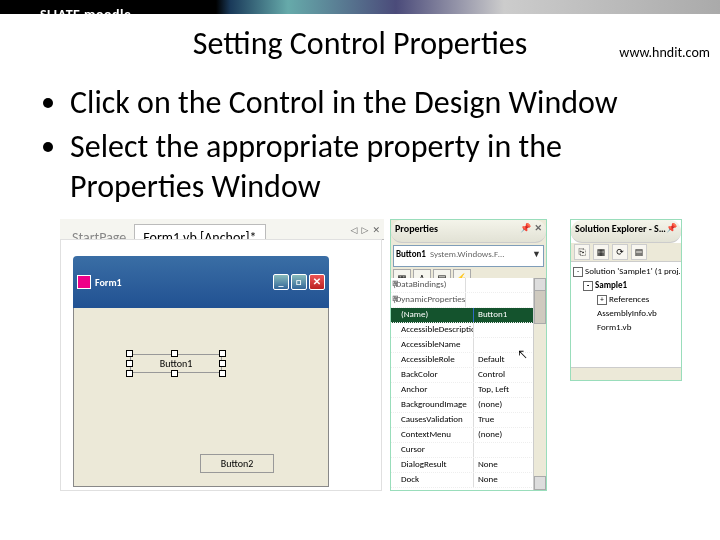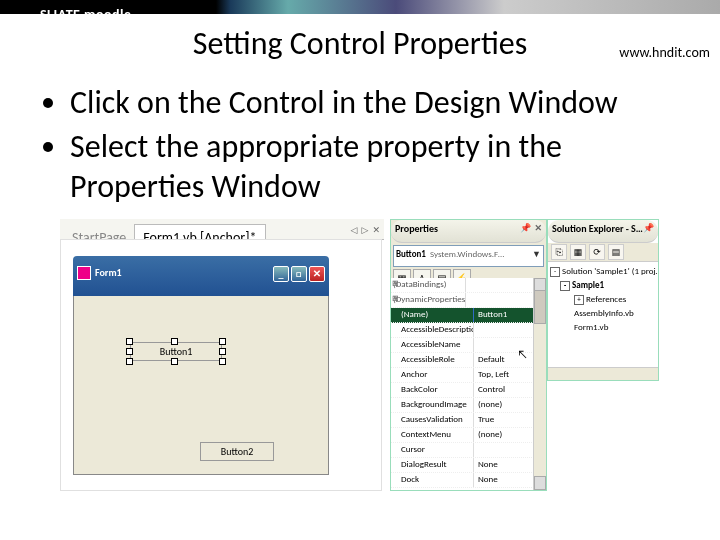--- a/index.html
+++ b/index.html
@@ -12,21 +12,21 @@
   
   .ss { margin: 0 60px; height: 280px; position: relative; font-size: 10px; }
   
   .tabbar { position: absolute; left: 0; top: 0; width: 320px; height: 20px; background: #f5f5f0; border-bottom: 1px solid #bbb; display: flex; align-items: center; padding-left: 4px; }
   .tabbar .tab { padding: 4px 8px 3px 8px; background: #fff; border: 1px solid #bbb; border-bottom: 1px solid #fff; font-size: 14px; margin-top: 15px; }
   .tabbar .tab.st { background: transparent; border: none; color: #888; }
   .tabbar .win-icons { margin-left: auto; display: flex; gap: 4px; padding-right: 4px; font-size: 9px; color: #666; }
   
   .design-surface { position: absolute; left: 0; top: 20px; width: 320px; height: 250px; background: #fff; border: 1px solid #e0e0e0; }
   .form-window { position: absolute; left: 12px; top: 16px; width: 256px; height: 200px; }
-  .form-titlebar { height: 20px; background: linear-gradient(#3a6ea5,#215192); border-radius: 4px 4px 0 0; display: flex; color: #fff; font-size: 10px; font-weight: bold; padding: 10px 4px; }
+  .form-titlebar { height: 20px; background: linear-gradient(#3a6ea5,#215192); border-radius: 4px 4px 0 0; display: flex; align-items: center; color: #fff; font-size: 10px; font-weight: bold; padding: 16px 4px; }
   .form-titlebar .ticon { display:inline-block; width:12px; height:12px; background:#e08; margin-right:4px; border:1px solid #fff; }
   .form-titlebar .wbtns { margin-left: auto; display: flex; gap: 2px; }
   .form-titlebar .wbtns span { width: 14px; height: 14px; background: linear-gradient(#8bb,#369); border: 1px solid #fff; border-radius: 2px; font-size:10px; text-align:center; line-height:14px; color:#fff; }
   .form-titlebar .wbtns span.close { background: linear-gradient(#e55,#b22); }
   .form-body { border: 1px solid #888; border-top: none; height: 178px; background: #ece9d8; position: relative; }
   
   .form-body::before { content: ""; position: absolute; inset: 0; background-image: radial-gradient(#999 0.6px, transparent 0.6px); background-size: 8px 8px; }
   .vb-button { position: absolute; background: #ece9d8; border: 1px solid #999; font-size: 10px; padding: 2px 0; text-align: center; z-index: 2; }
   .vb-button.sel::after { content: ""; position: absolute; inset: -4px; border: 1px dashed transparent; background: none; pointer-events: none; }
   .handle { position: absolute; width: 5px; height: 5px; background: #fff; border: 1px solid #000; z-index: 3; }
@@ -46,21 +46,21 @@
   .props .row .v { flex: 1; padding-left: 4px; white-space: nowrap; overflow: hidden; }
   .props .row.cat .k { padding-left: 2px; color: #555; font-weight: normal; }
   .props .row.cat::before { content: "⊞"; position:absolute; left:1px; font-size:8px; color:#666; }
   .props .row.sel { background: #14532d; color: #fff; }
   .props .row.sel .k { border-right: 1px solid #316ac5; }
   .props .scroll { position:absolute; right:0; top:0; bottom:0; width:12px; background:#ece9d8; border-left:1px solid #ccc; }
   .props .scroll::before { content:""; position:absolute; top:0; left:0; right:0; height:12px; background:#ddd; border:1px solid #aaa; }
   .props .scroll::after { content:""; position:absolute; bottom:0; left:0; right:0; height:12px; background:#ddd; border:1px solid #aaa; }
   .props .thumb { position:absolute; top:12px; left:0; right:0; height:32px; background:#cfcabf; border:1px solid #aaa; }
   
-  .solex { position: absolute; left: 487px; top: 0; width: 110px; height: 160px; border: 1px solid #9db; background: #fff; font-size: 9px; overflow:hidden; }
+  .solex { position: absolute; left: 510px; top: 0; width: 110px; height: 160px; border: 1px solid #9db; background: #fff; font-size: 9px; overflow:hidden; }
   .solex .panel-title { white-space:nowrap; }
   .solex .toolbar2 { height: 18px; background: #ece9d8; border-bottom: 1px solid #ccc; display:flex; align-items:center; gap:3px; padding:0 3px; }
   .solex .toolbar2 span { width:14px; height:14px; border:1px solid #ccc; background:#f8f6f0; font-size:9px; line-height:14px; text-align:center; }
   .solex .tree { padding: 2px 2px; font-size: 9px; line-height: 14px; }
   .solex .tree .node { white-space: nowrap; }
   .solex .tree .i1 { padding-left: 10px; }
   .solex .tree .i2 { padding-left: 24px; }
   .solex .tree .bold { font-weight: bold; }
   .solex .sq { display:inline-block; width:8px; height:8px; border:1px solid #666; margin-right:2px; font-size:7px; line-height:8px; text-align:center; vertical-align:middle; }
   .solex .bottom-sb { position:absolute; bottom:0; left:0; right:0; height:12px; background:#ece9d8; border-top:1px solid #ccc; }
@@ -162,26 +162,26 @@
           </div>
         <div class="row">
             <div class="k">AccessibleName</div>
             <div class="v"></div>
           </div>
         <div class="row">
             <div class="k">AccessibleRole</div>
             <div class="v">Default</div>
           </div>
         <div class="row">
+            <div class="k">BackColor</div>
+            <div class="v">Control</div>
+          </div>
+        <div class="row">
             <div class="k">Anchor</div>
             <div class="v">Top, Left</div>
-          </div>
-        <div class="row">
-            <div class="k">BackColor</div>
-            <div class="v">Control</div>
           </div>
         <div class="row">
             <div class="k">BackgroundImage</div>
             <div class="v">(none)</div>
           </div>
         <div class="row">
             <div class="k">CausesValidation</div>
             <div class="v">True</div>
           </div>
         <div class="row">

